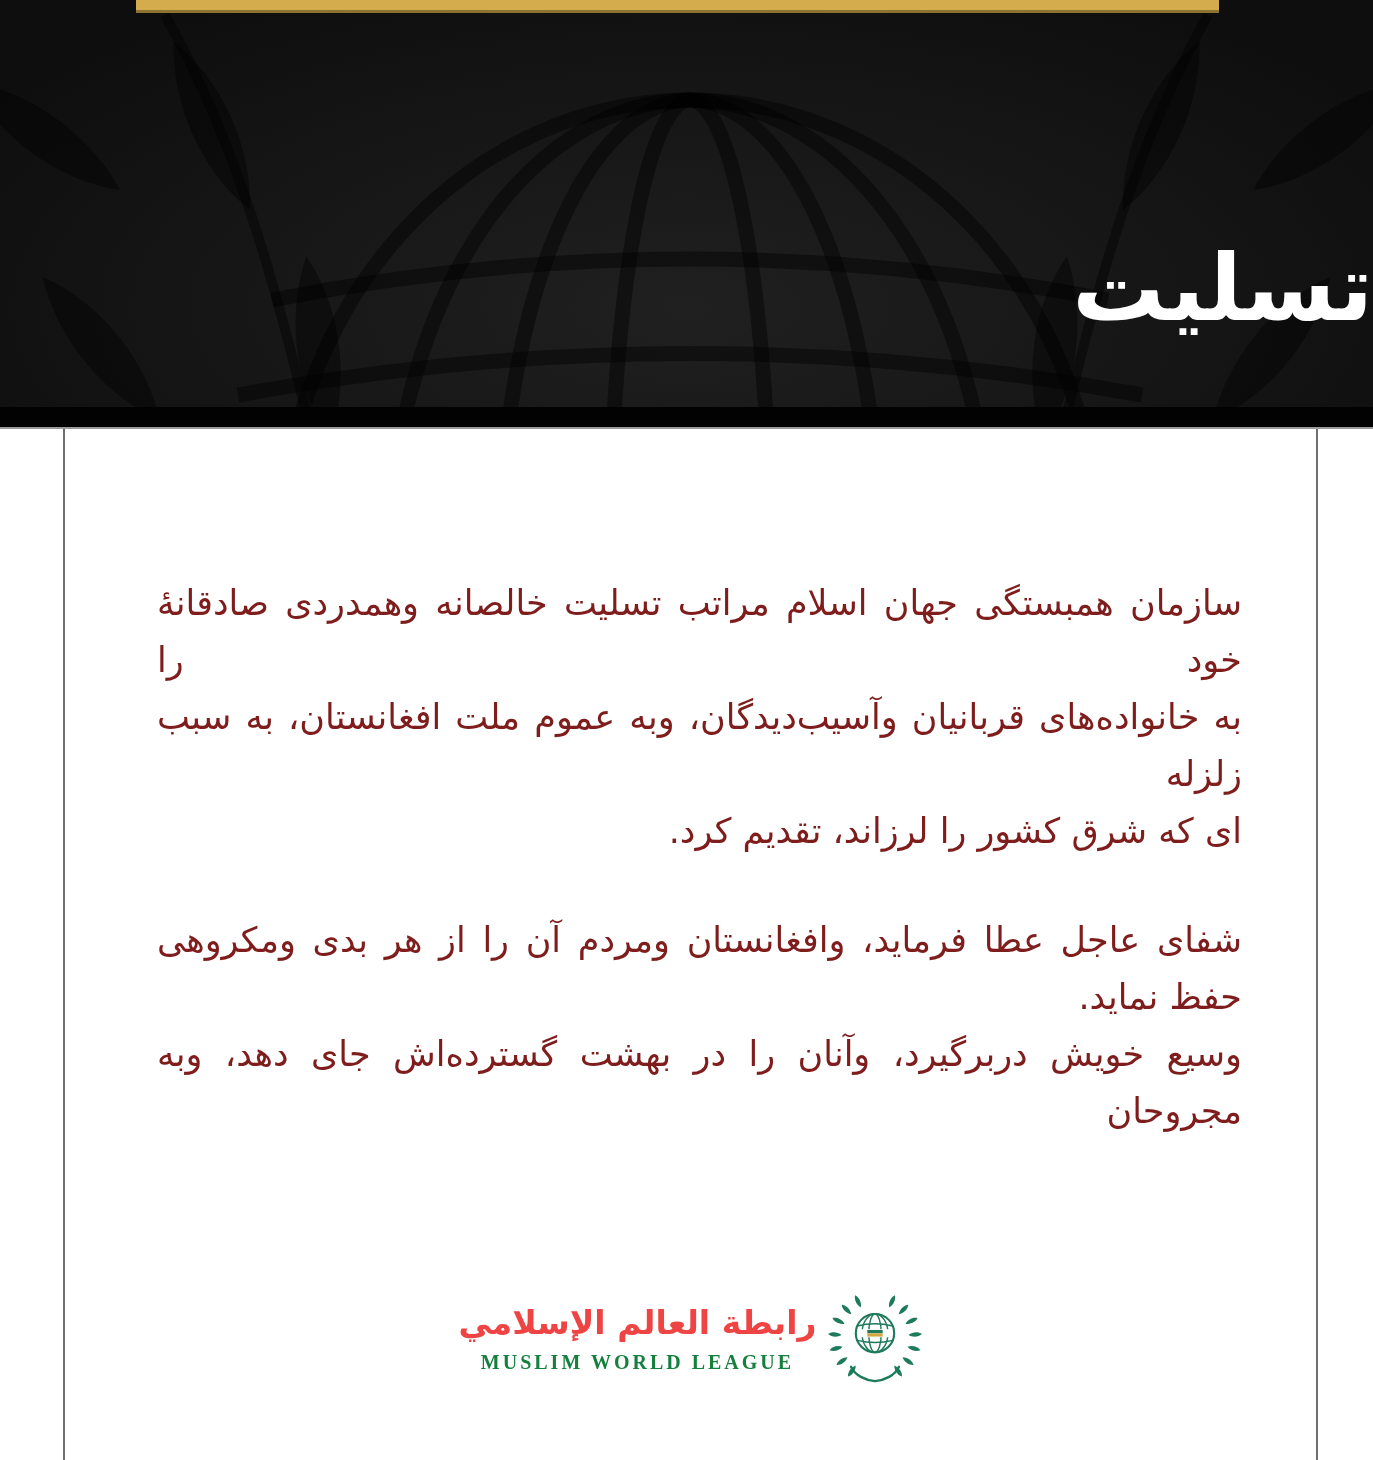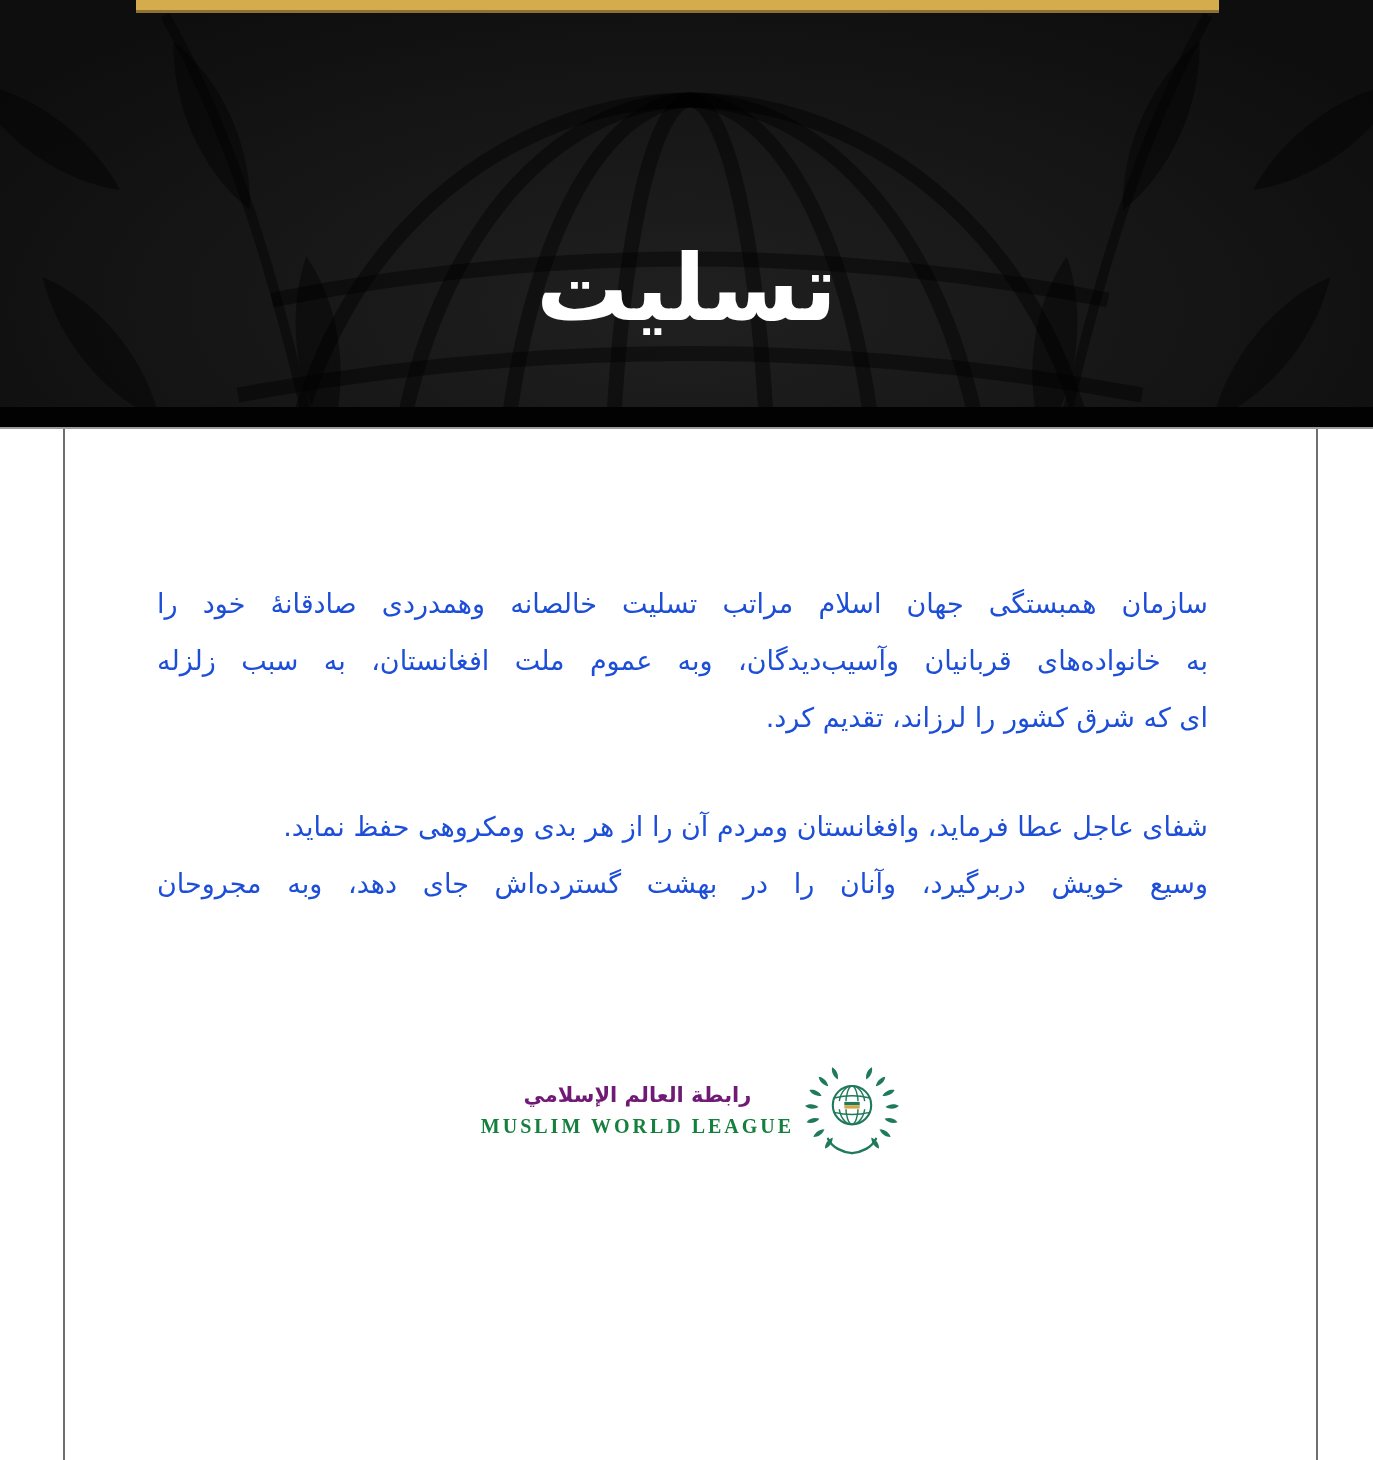--- a/index.html
+++ b/index.html
@@ -19,49 +19,49 @@
   .watermark{position:absolute;top:0;left:0;}
   .gold-bar{
     position:absolute;top:0;left:136px;width:1083px;height:10px;
     background:#D4AC4E;border-bottom:3px solid #8E7232;
   }
   .black-strip{
     position:absolute;bottom:0;left:0;width:100%;height:20px;background:#020202;
   }
   .title{
     position:absolute;bottom:26px;left:0;width:100%;
-    text-align:center;color:#ffffff;font-size:92px;line-height:1.1;
+    text-align:right;color:#ffffff;font-size:92px;line-height:1.1;
     direction:rtl;
   }
 
   
   .card{
     position:absolute;top:429px;left:63px;width:1255px;height:1031px;
     box-sizing:border-box;background:#ffffff;
     border-left:2px solid #6f6f6f;border-right:2px solid #6f6f6f;
     padding-top:146px;
   }
   .text-block{
-    margin:0 108px 0 92px;direction:rtl;color:#1d4ed8;font-size:27px;
+    margin:0 74px 0 92px;direction:rtl;color:#7f1d1d;font-size:35px;
   }
   .para{margin:0;}
   .para + .para{margin-top:52px;}
   .line{
     line-height:57px;
     text-align:justify;text-align-last:justify;
   }
   .line.last{text-align-last:right;}
 
   
   .logo-row{
     margin-top:150px;display:flex;justify-content:center;align-items:center;gap:10px;
   }
   .logo-text{text-align:center;}
   .calligraphy{
-    font-size:21px;font-weight:bold;color:#701a75;direction:rtl;line-height:1.3;
+    font-size:33px;font-weight:bold;color:#ef4444;direction:rtl;line-height:1.3;
   }
   .english{
     margin-top:6px;font-family:"Liberation Serif",serif;font-weight:bold;
     font-size:20px;letter-spacing:3px;color:#15803d;white-space:nowrap;
   }
 </style>
 </head>
 <body>
 
 <div class="page">

